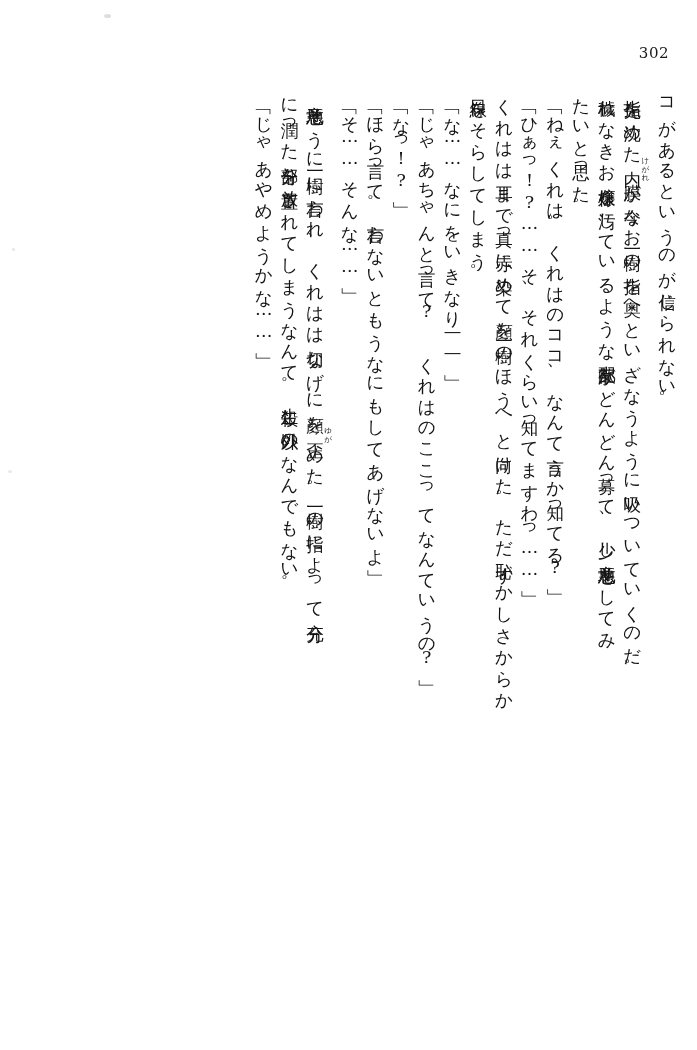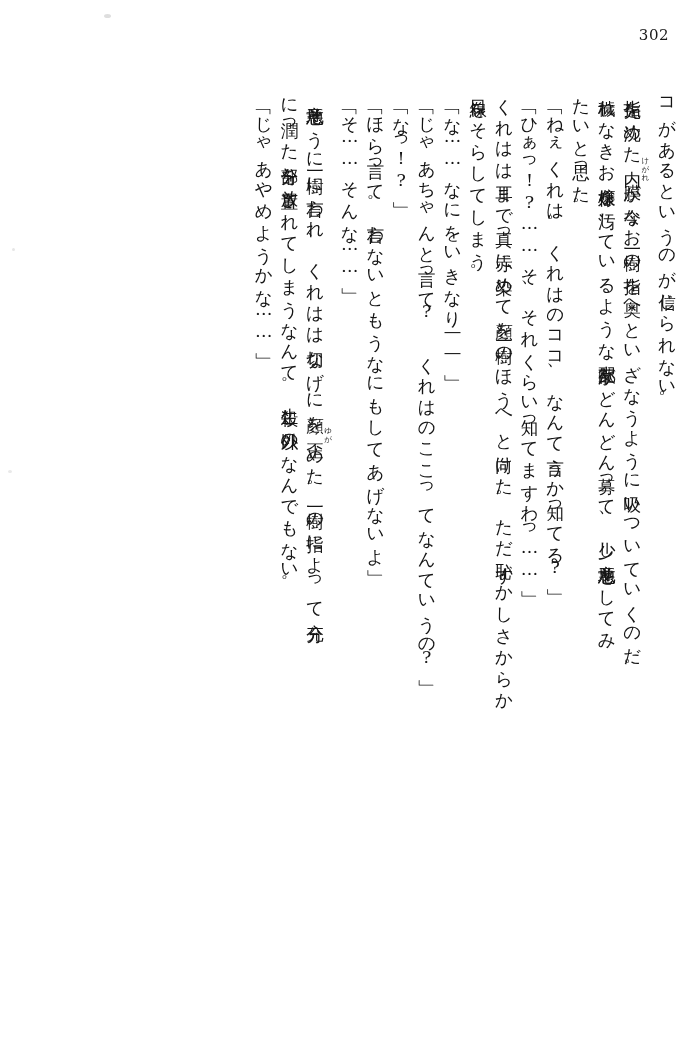--- a/index.html
+++ b/index.html
@@ -18,21 +18,21 @@
   .page {
     position: relative;
     width: 697px;
     height: 1050px;
     background: #ffffff;
     box-sizing: border-box;
   }
 
   .page-number {
     position: absolute;
-    top: 26px;
+    top: 44px;
     right: 28px;
     font-size: 15px;
     letter-spacing: 0.5px;
     color: #1a1a1a;
     font-family: "DejaVu Serif", "Liberation Serif", serif;
   }
 
   
   .text-body {
     position: absolute;

